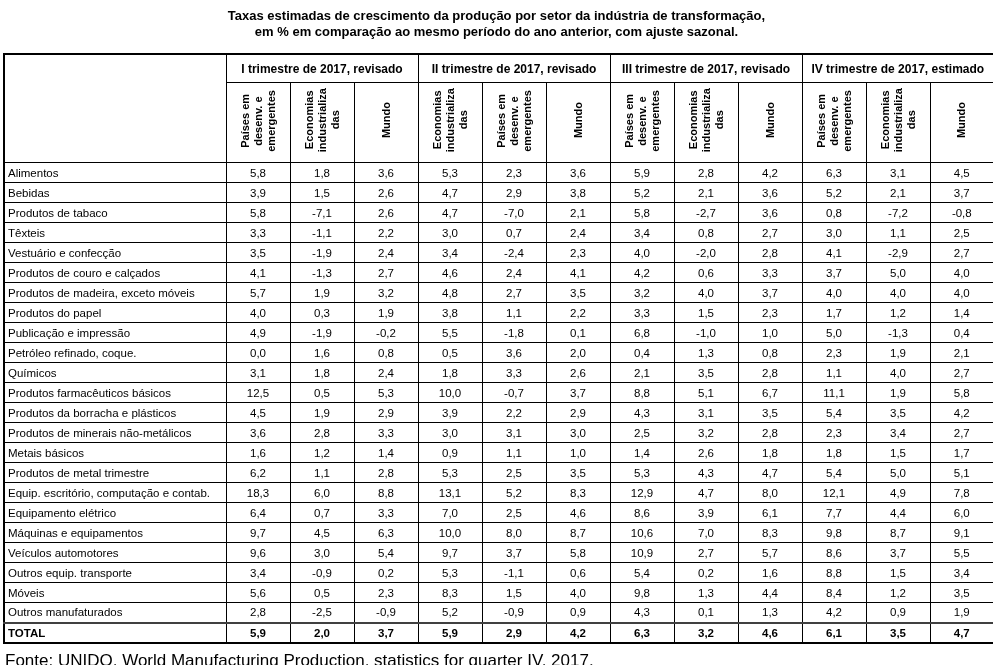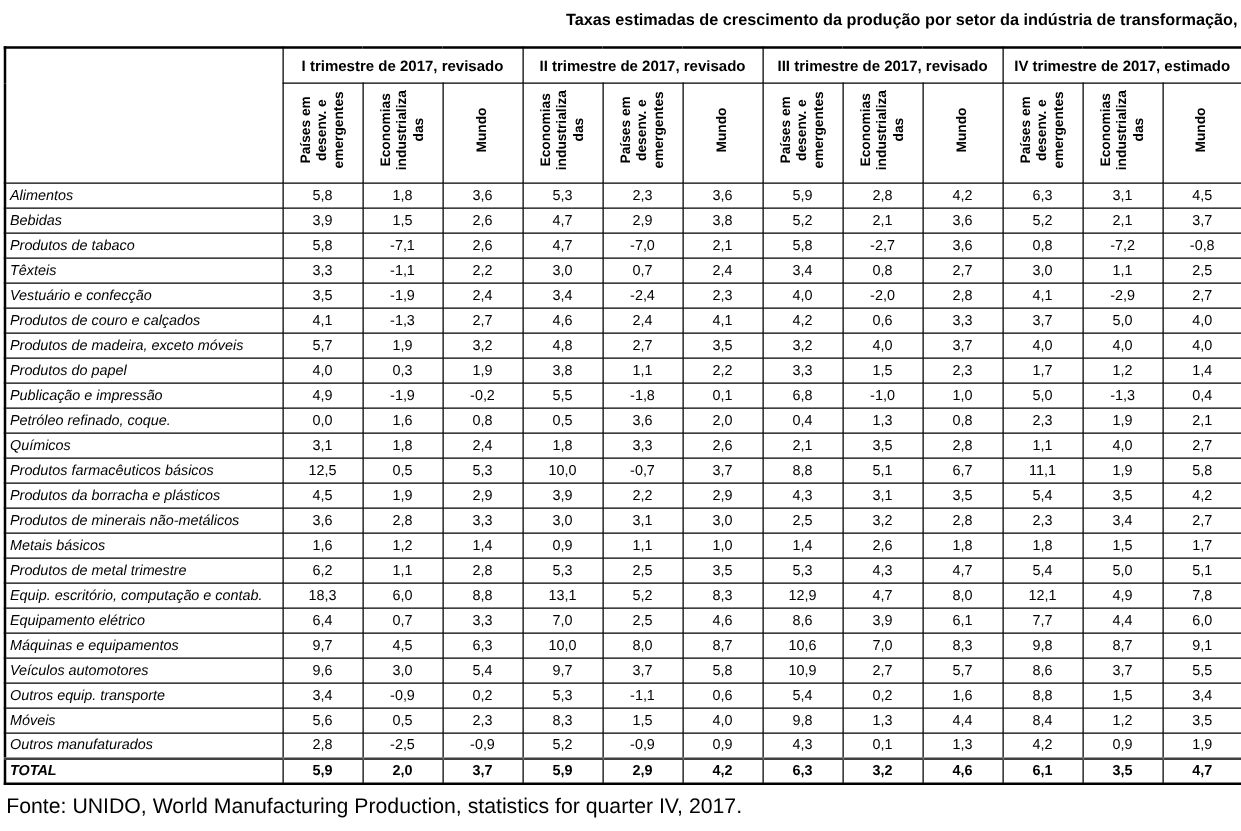--- a/index.html
+++ b/index.html
@@ -10,21 +10,21 @@
     font-family: "Liberation Sans", sans-serif;
   }
   .page {
     width: 993px;
     height: 665px;
     box-sizing: border-box;
     padding: 6px 3px 0 3px;
     background: #ffffff;
   }
   .title {
-    text-align: right;
+    text-align: center;
     font-weight: bold;
     font-size: 13px;
     line-height: 16px;
     margin: 2px 0 13px 0;
   }
   table.growth-table {
     border-collapse: collapse;
     table-layout: fixed;
     width: 988px;
     border: 2px solid #000;
@@ -56,21 +56,20 @@
     line-height: 13px;
     text-align: center;
     max-height: 76px;
   }
   tbody tr { height: 20px; }
   td.rowlabel {
     font-size: 11.5px;
     text-align: left;
     padding: 1px 2px 1px 3px;
     white-space: nowrap;
-    font-style: italic;
   }
   td.val {
     font-size: 11.5px;
     text-align: center;
   }
   tr.total-row td {
     font-weight: bold;
     border-top: 2px solid #404040;
   }
   .footer {
@@ -78,20 +77,21 @@
     margin-top: 7px;
     padding-left: 2px;
   }
 </style>
 </head>
 <body>
 
 <div class="page">
   <div class="title">
     <div>Taxas estimadas de crescimento da produção por setor da indústria de transformação,</div>
+    <div>em % em comparação ao mesmo período do ano anterior, com ajuste sazonal.</div>
   </div>
 
   <table class="growth-table">
     <colgroup id="cols">
         <col style="width: 222px;">
         <col style="width: 64px;">
         <col style="width: 64px;">
         <col style="width: 64px;">
         <col style="width: 64px;">
         <col style="width: 64px;">

